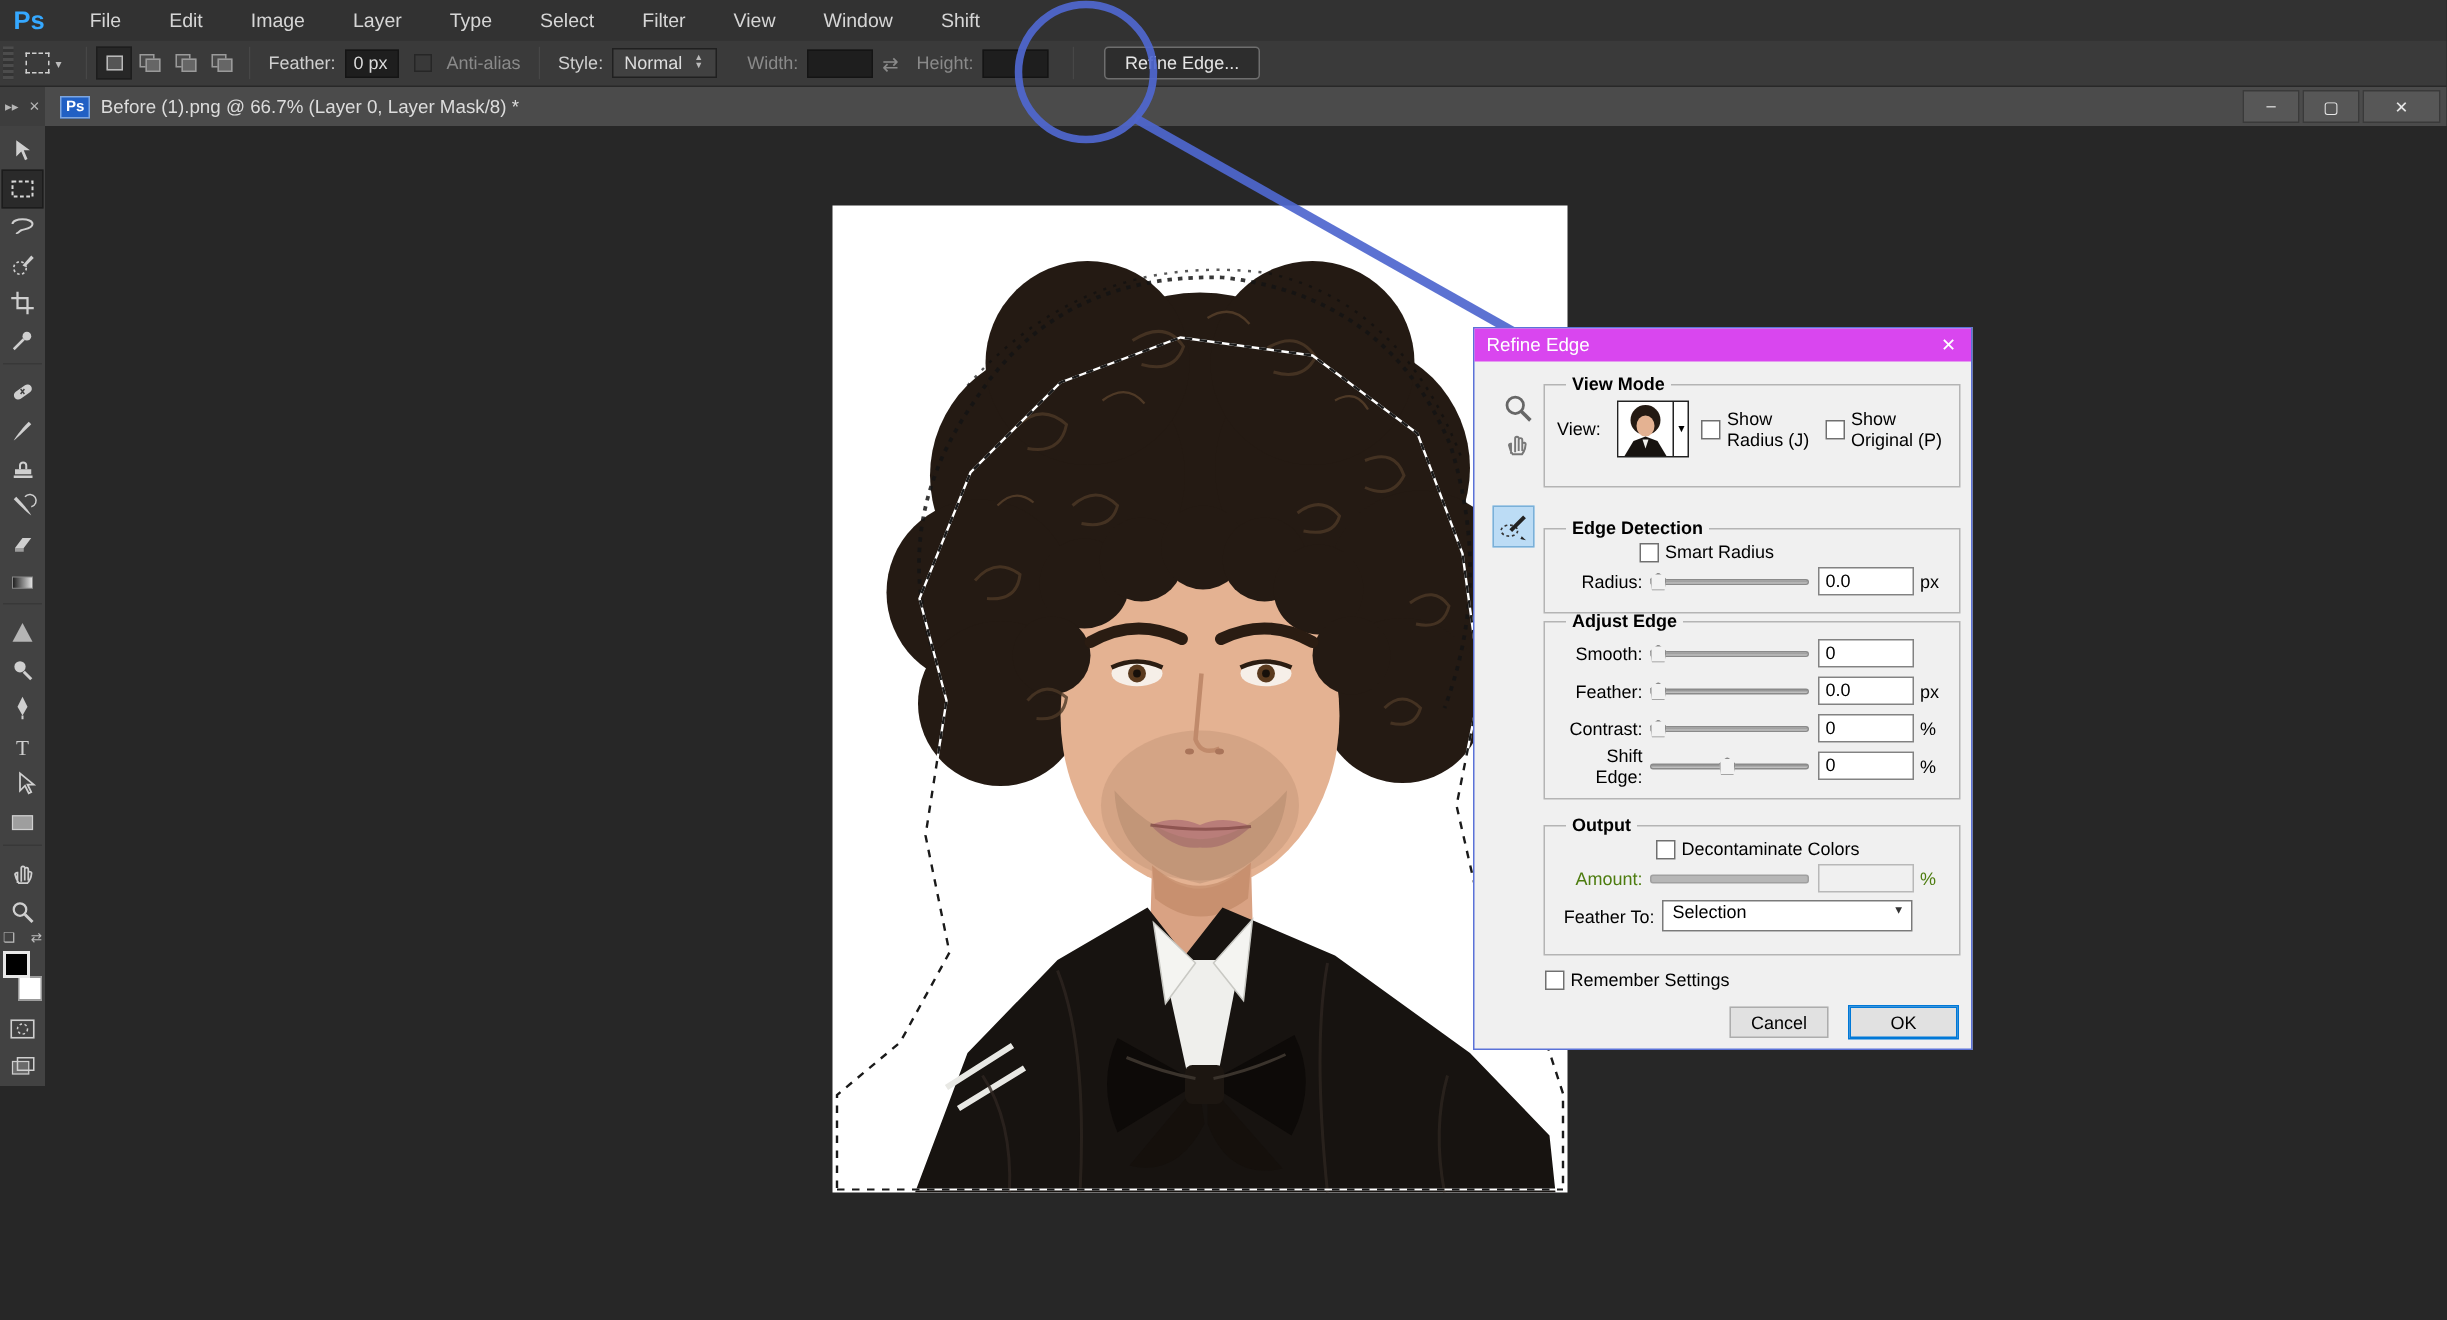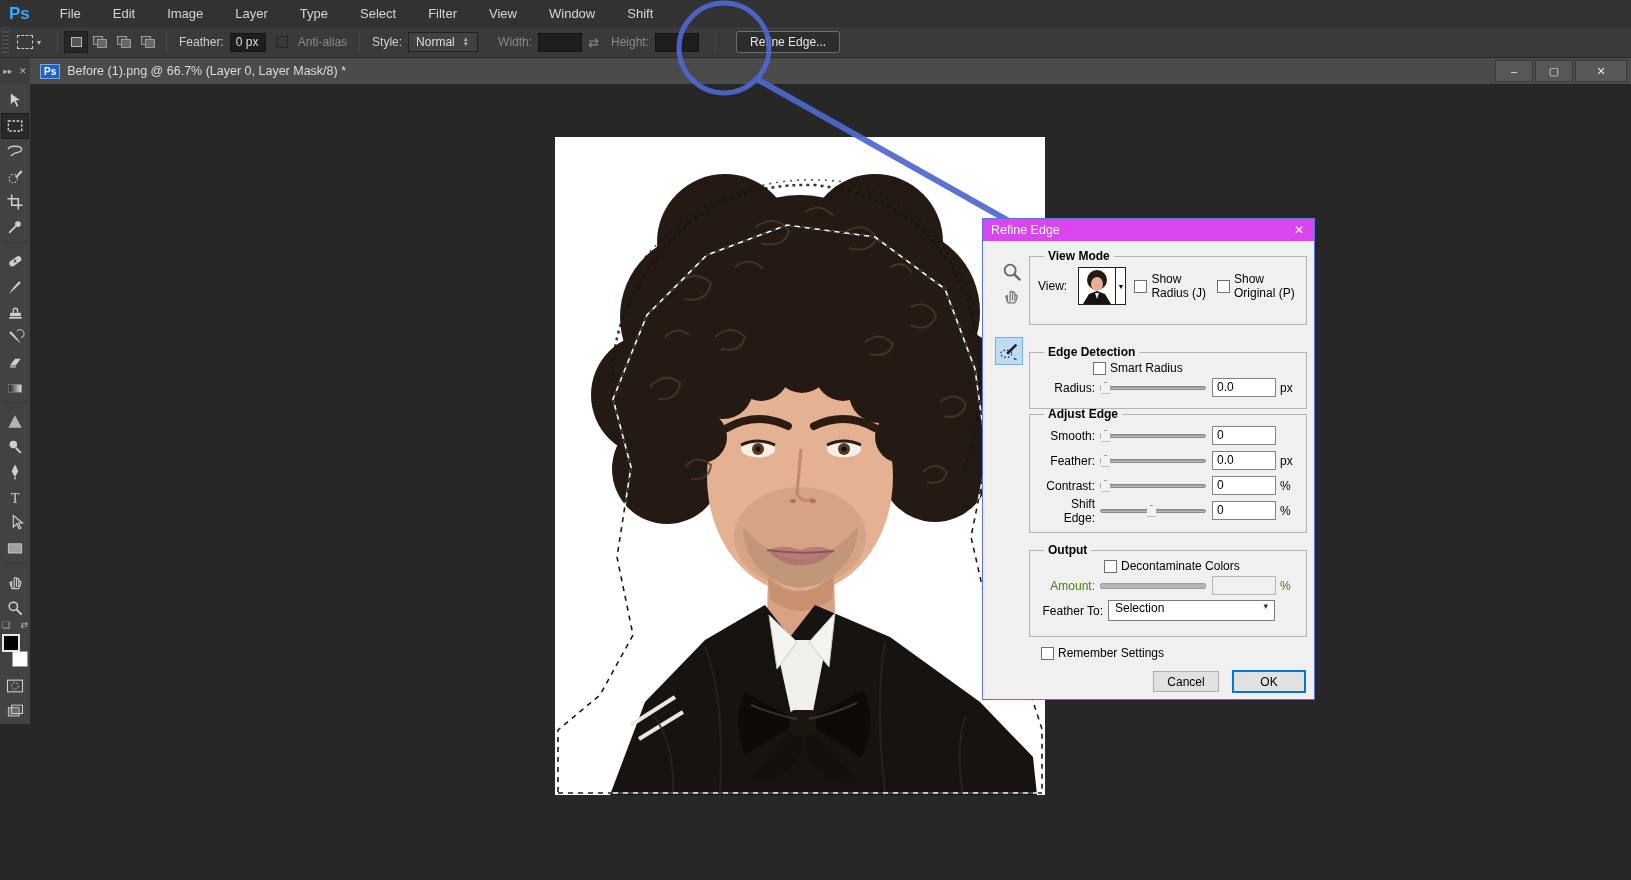--- a/index.html
+++ b/index.html
@@ -568,20 +568,20 @@
     </div>
     <div class="frow">
       <span class="flabel" style="width:70px">Feather To:</span>
       <div class="select">
         <span>Selection</span>
         <span class="chev">▾</span>
       </div>
     </div>
   </fieldset>
 
-  <div class="cbrow abs" style="left:58px; top:427px">
+  <div class="cbrow abs" style="left:47px; top:427px">
     <div class="cb"></div>
     <span>Remember Settings</span>
   </div>
 
   <div class="dlg-btn" id="btn-cancel" style="left:170px; top:452px; width:66px">Cancel</div>
   <div class="dlg-btn" id="btn-ok" style="left:250px; top:452px; width:72px">OK</div>
 </div>
 
 </body></html>

